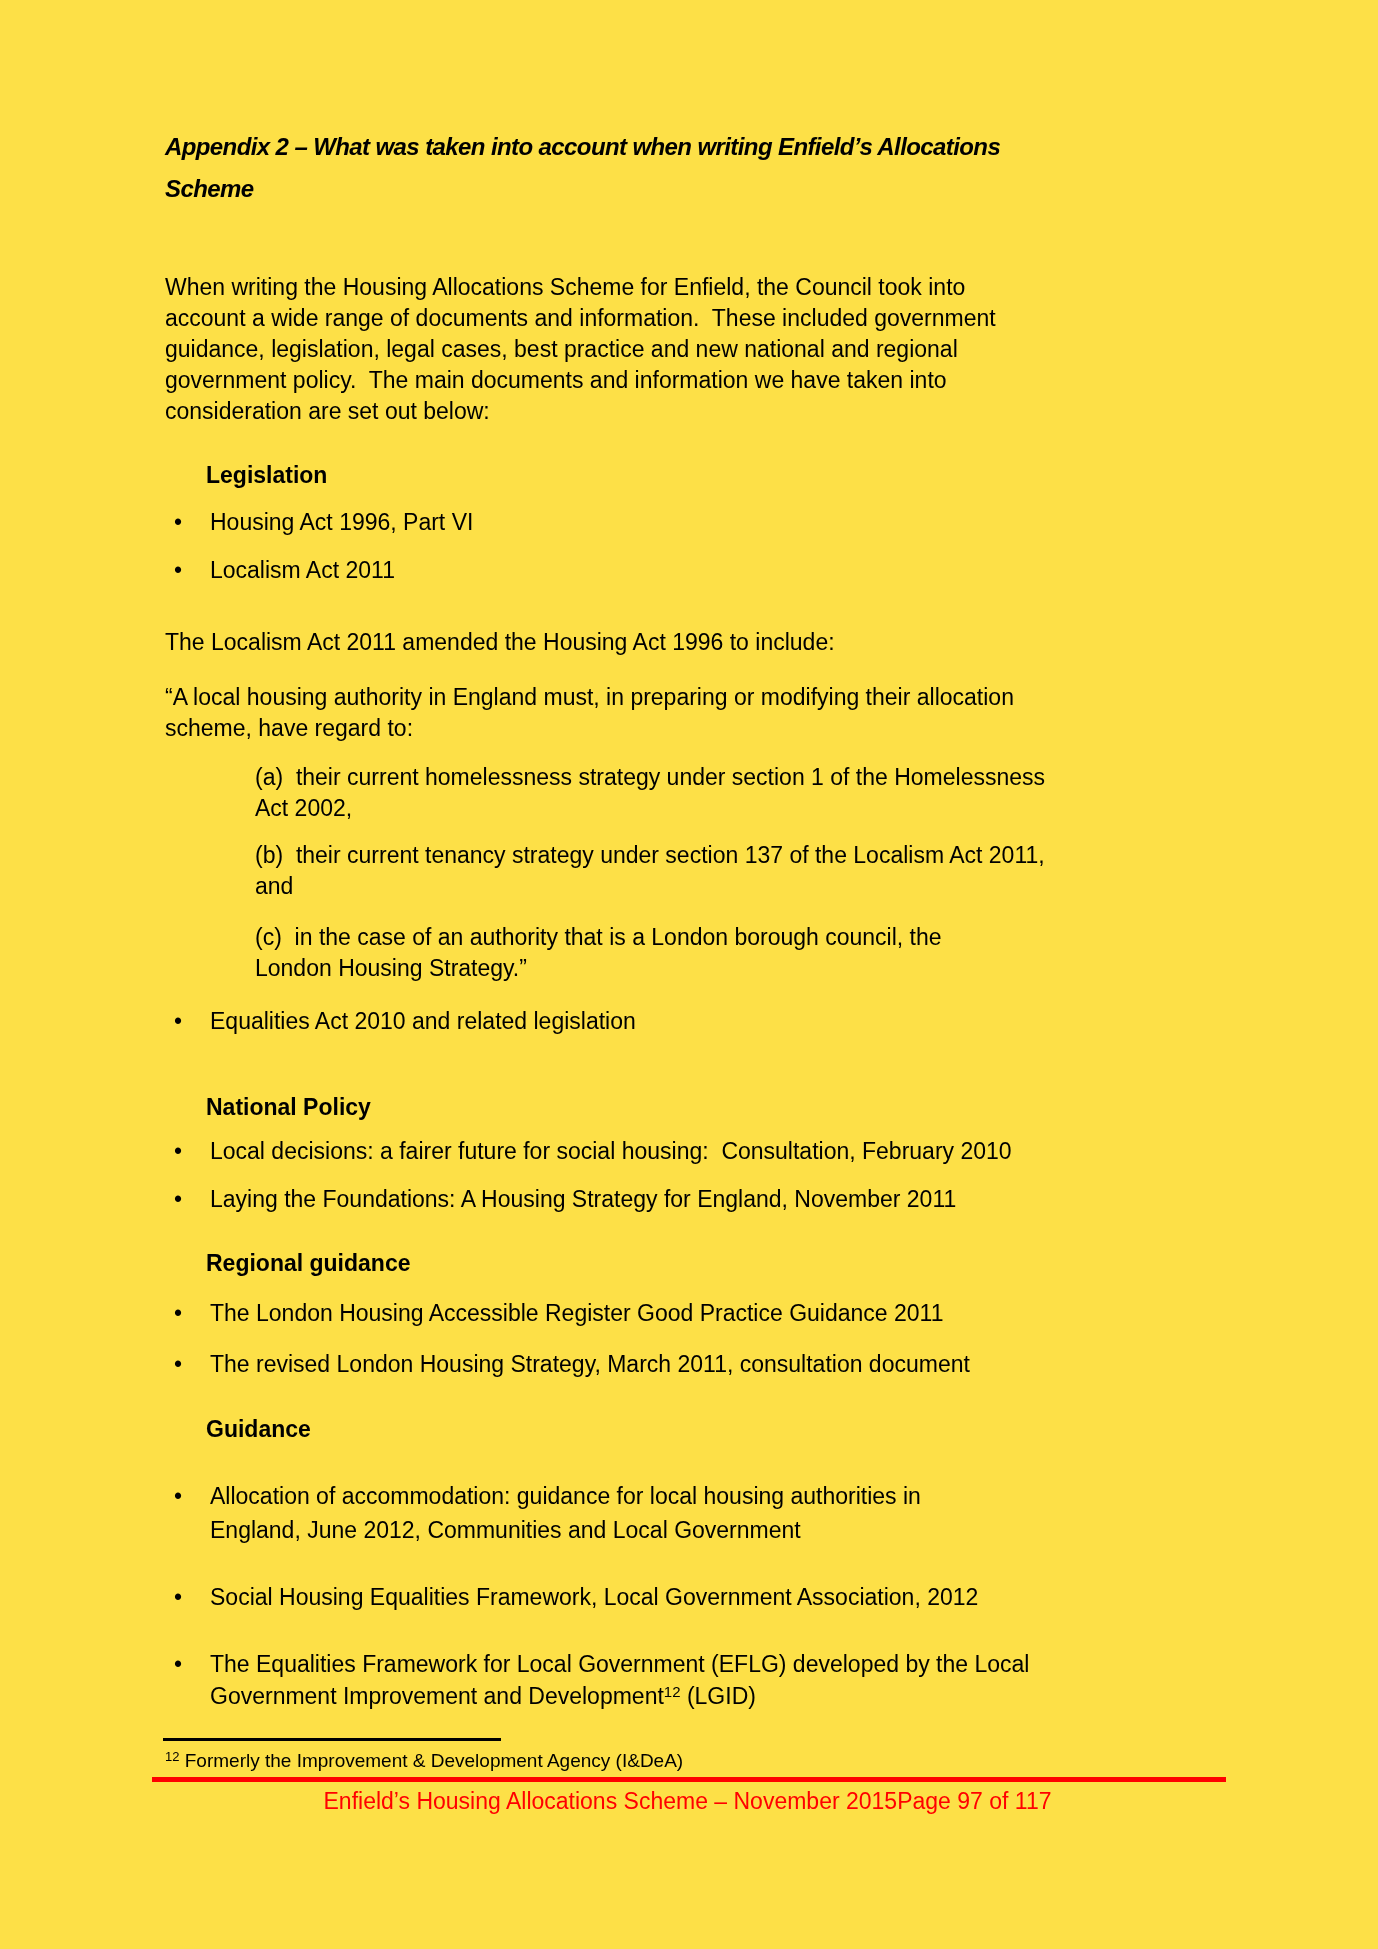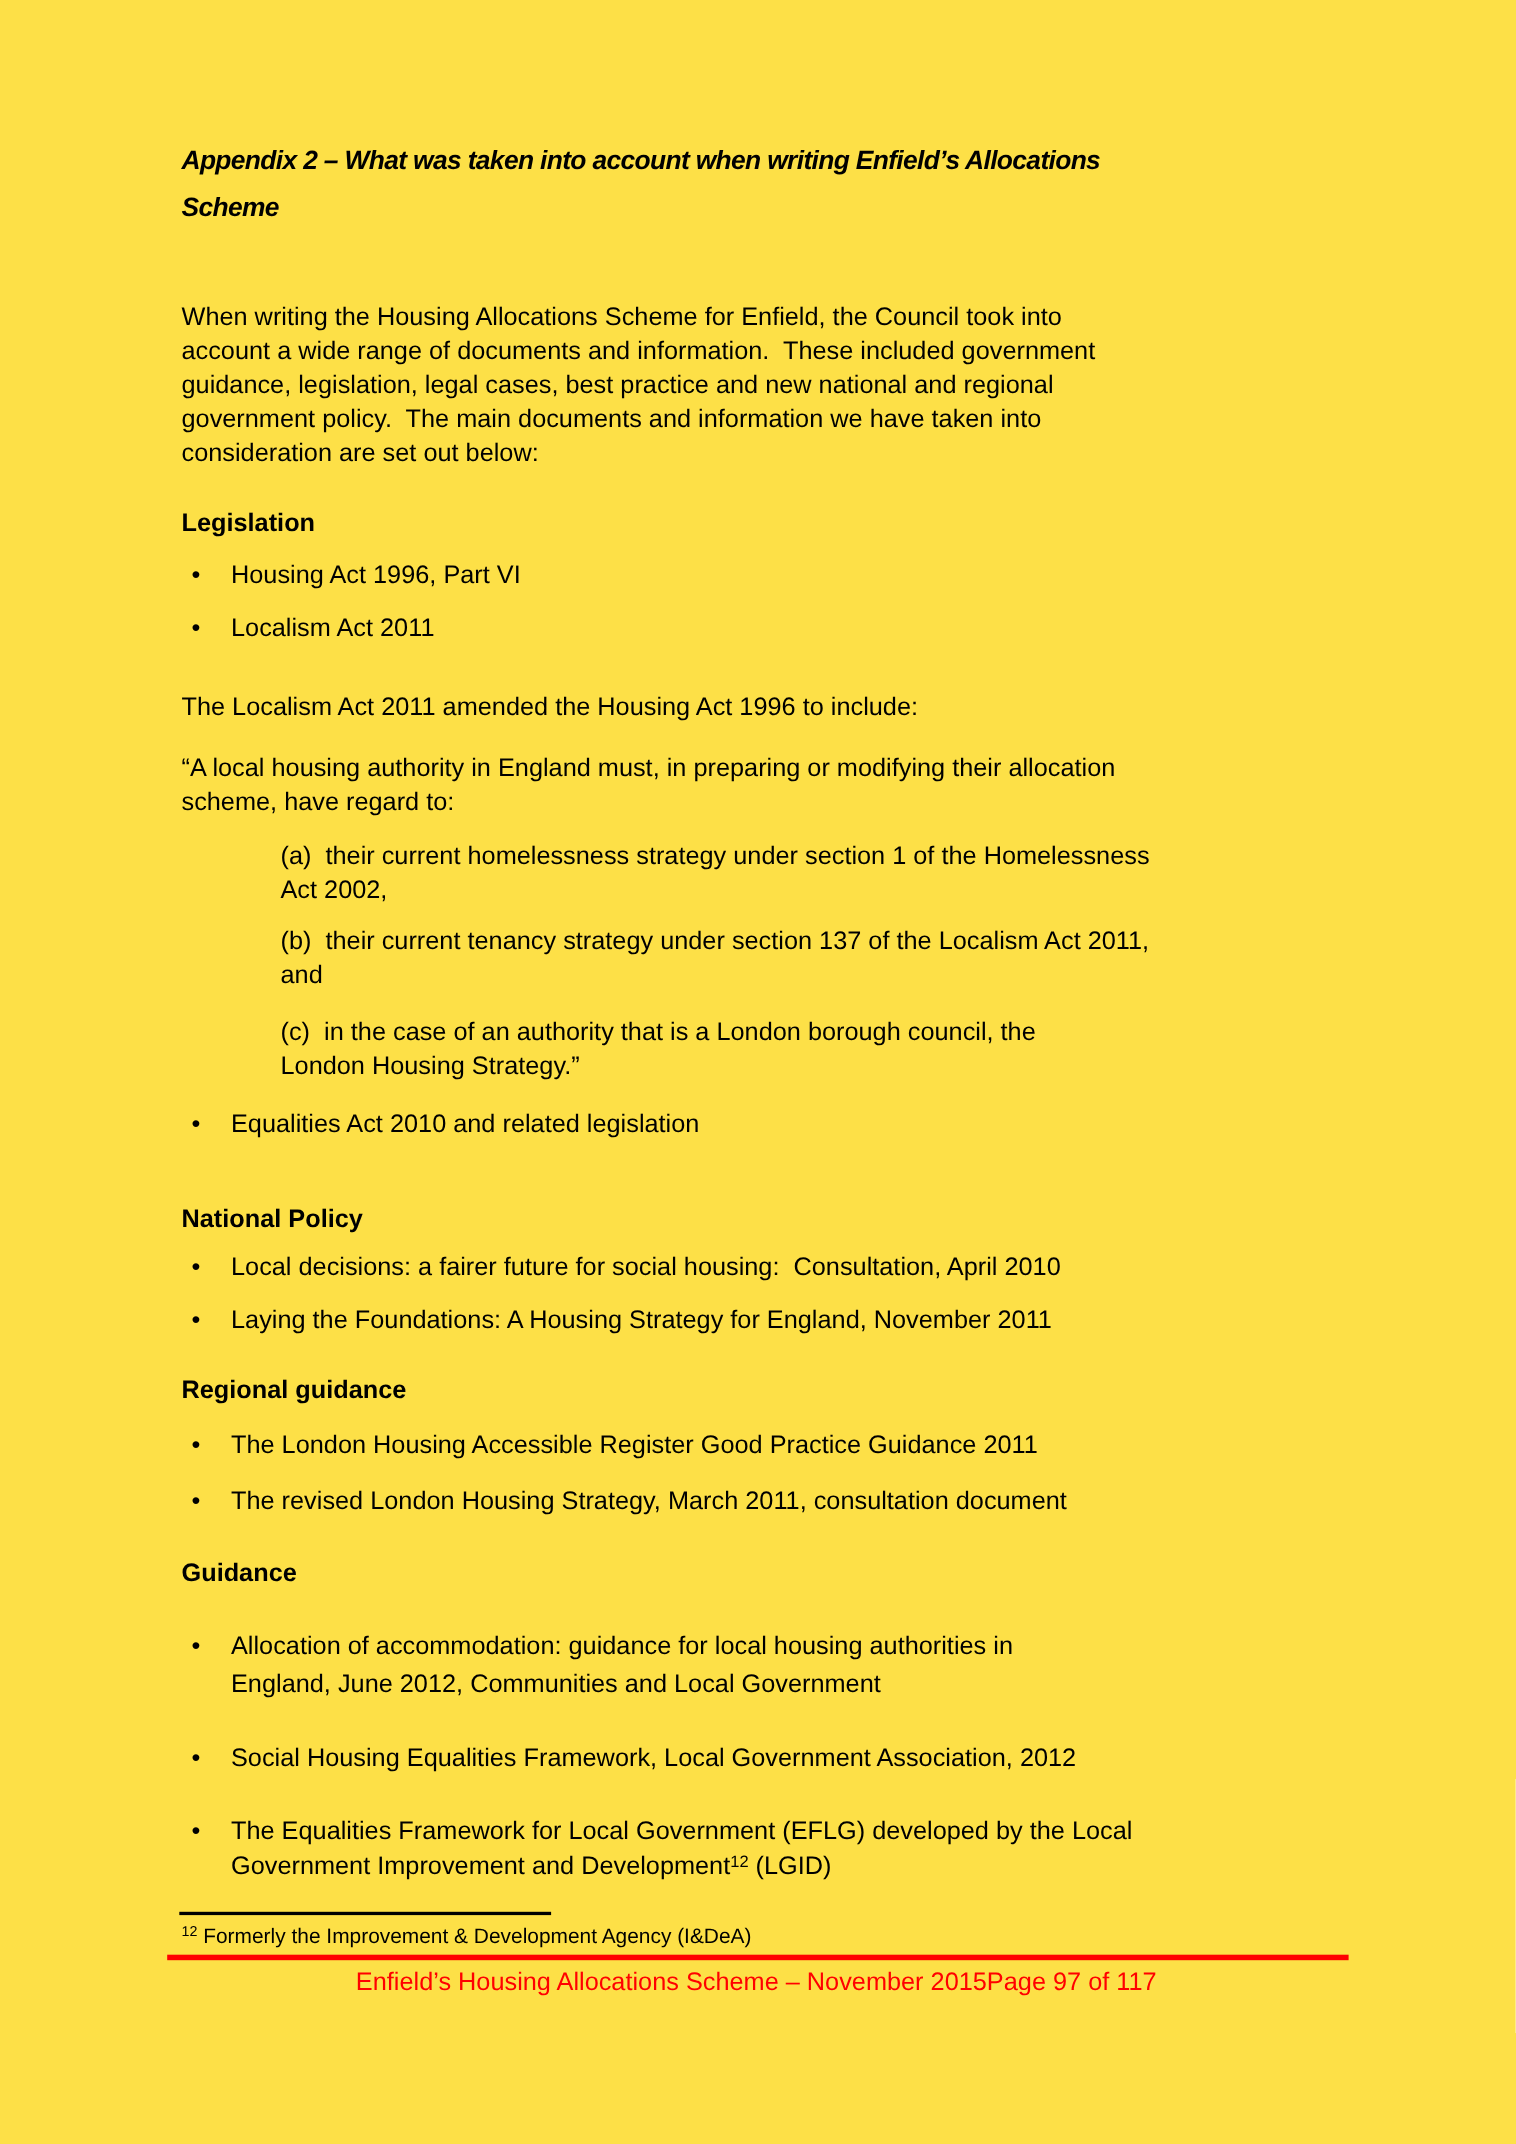--- a/index.html
+++ b/index.html
@@ -21,20 +21,21 @@
     line-height: 42px;
     font-weight: bold;
     font-style: italic;
     letter-spacing: -0.6px;
     width: 1070px;
   }
   .heading {
     font-size: 23px;
     line-height: 31px;
     font-weight: bold;
+    margin-left: 41px;
   }
   .para { width: 1075px; }
   .indent-item { left: 255px; width: 985px; }
   .bullet { display: flex; width: 1075px; }
   .dot {
     width: 45px;
     padding-left: 9px;
     box-sizing: border-box;
     flex-shrink: 0;
   }
@@ -111,21 +112,21 @@
 
   <div class="block body-text bullet" style="top:1006px">
       <span class="dot"></span>
       <span class="bullet-text pre">Equalities Act 2010 and related legislation</span>
     </div>
 
   <h2 class="block heading" style="top:1092px">National Policy</h2>
 
   <div class="block body-text bullet" style="top:1136px">
       <span class="dot"></span>
-      <span class="bullet-text pre">Local decisions: a fairer future for social housing:  Consultation, April 2010</span>
+      <span class="bullet-text pre">Local decisions: a fairer future for social housing:  Consultation, February 2010</span>
     </div>
 
   <div class="block body-text bullet" style="top:1184px">
       <span class="dot"></span>
       <span class="bullet-text pre">Laying the Foundations: A Housing Strategy for England, November 2011</span>
     </div>
 
   <h2 class="block heading" style="top:1248px">Regional guidance</h2>
 
   <div class="block body-text bullet" style="top:1298px">

